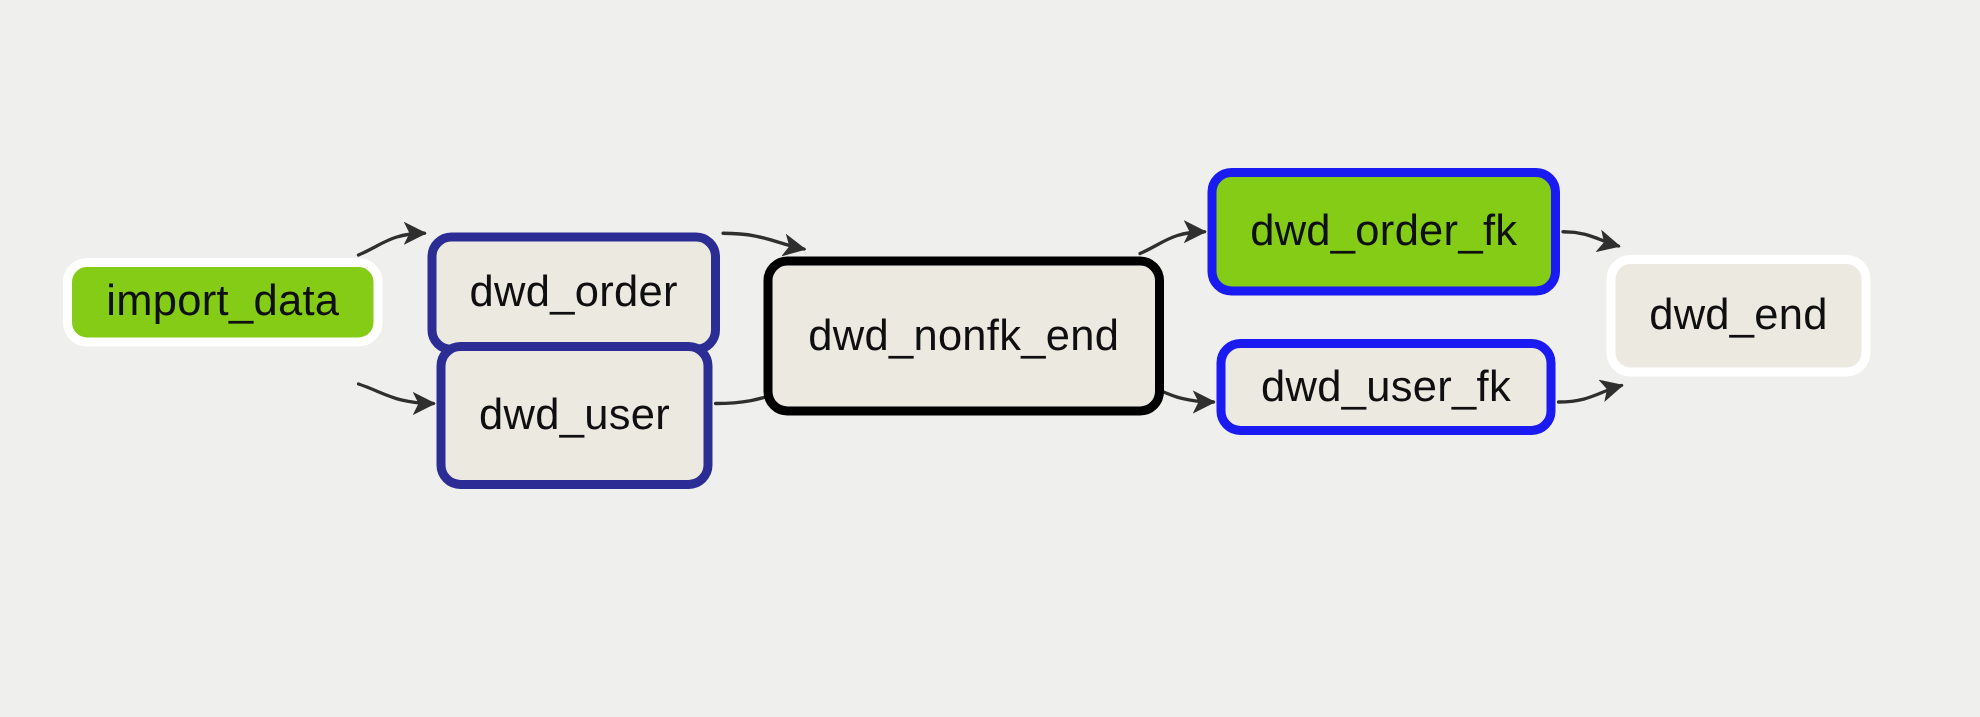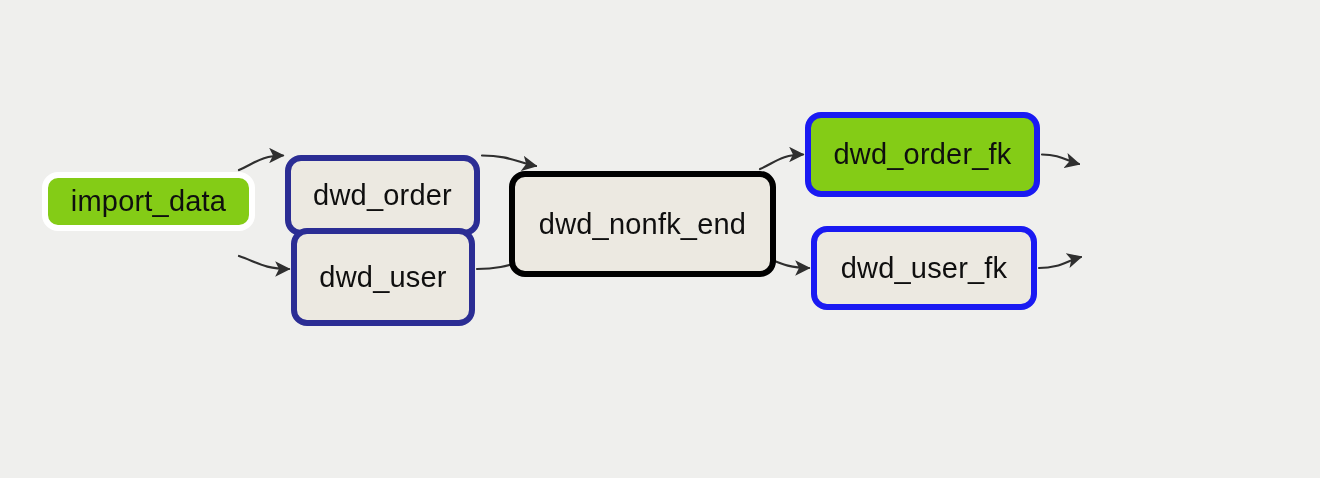--- a/index.html
+++ b/index.html
@@ -62,16 +62,19 @@
     </div>
     <div class="node" style="left: 291px; top: 228px; width: 184px; height: 98px; background: rgb(236, 233, 225); border-color: rgb(43, 45, 148);">
       <span class="node-label" style="color: rgb(15, 15, 15);">dwd_user</span>
     </div>
     <div class="node" style="left: 509px; top: 171px; width: 267px; height: 106px; background: rgb(236, 233, 225); border-color: rgb(0, 0, 0);">
       <span class="node-label" style="color: rgb(15, 15, 15);">dwd_nonfk_end</span>
     </div>
     <div class="node" style="left: 805px; top: 112px; width: 235px; height: 85px; background: #84cc16; border-color: rgb(26, 26, 242);">
       <span class="node-label" style="color: rgb(15, 15, 15);">dwd_order_fk</span>
     </div>
-    <div class="node" style="left: 811px; top: 226px; width: 226px; height: 84px; background: rgb(236, 233, 225); border-color: rgb(26, 26, 242);">
+    <div class="node" style="left: 811px; top: 226px; width: 226px; height: 64px; background: rgb(236, 233, 225); border-color: rgb(26, 26, 242);">
       <span class="node-label" style="color: rgb(15, 15, 15);">dwd_user_fk</span>
+    </div>
+    <div class="node" style="left: 1071px; top: 170px; width: 176px; height: 81px; background: rgb(236, 233, 225); border-color: rgb(255, 255, 255);">
+      <span class="node-label" style="color: rgb(15, 15, 15);">dwd_end</span>
     </div>
   </div>
 
 </body></html>

